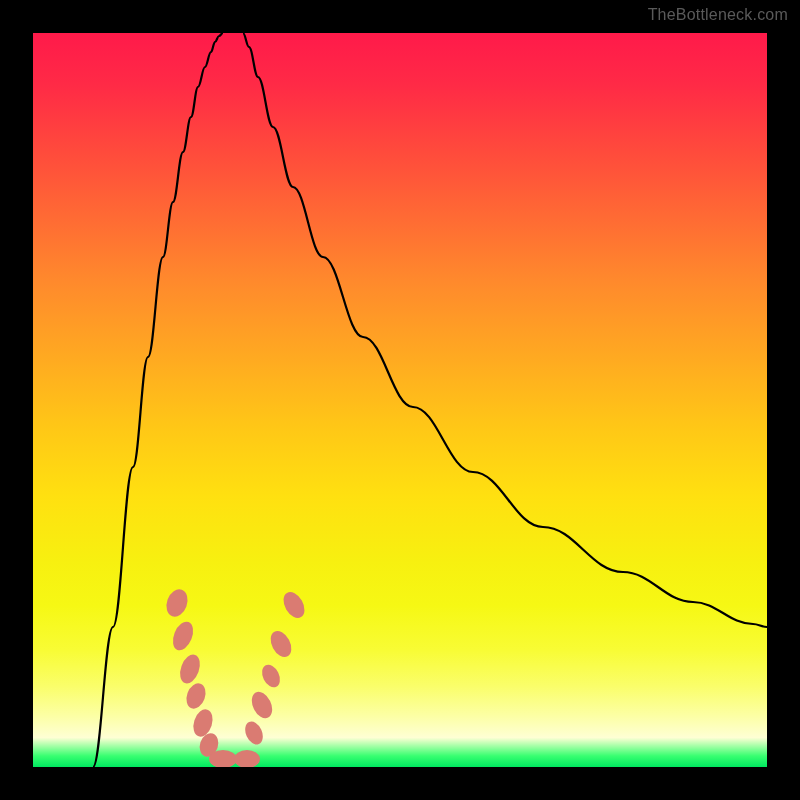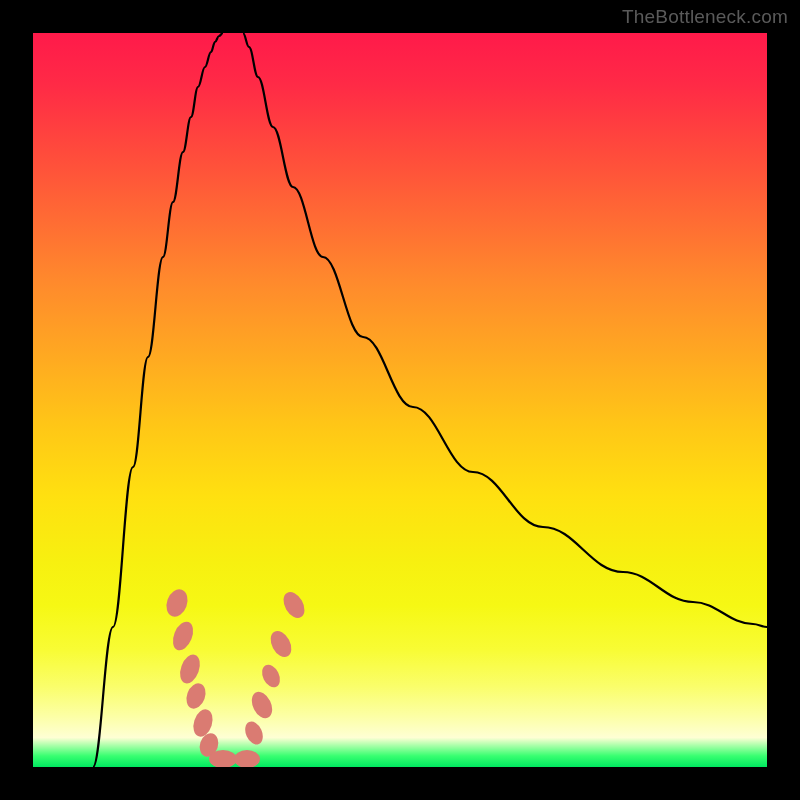--- a/index.html
+++ b/index.html
@@ -42,21 +42,21 @@
       #feffd4 96%,
       #38ff70 98.5%,
       #00e860 100%
     );
   }
   .watermark {
     position: absolute;
     top: 6px;
     right: 12px;
     color: #5a5a5a;
-    font-size: 19px;
+    font-size: 16px;
     letter-spacing: 0.2px;
     user-select: none;
   }
   svg.curves {
     position: absolute;
     top: 0;
     left: 0;
     width: 734px;
     height: 734px;
   }

